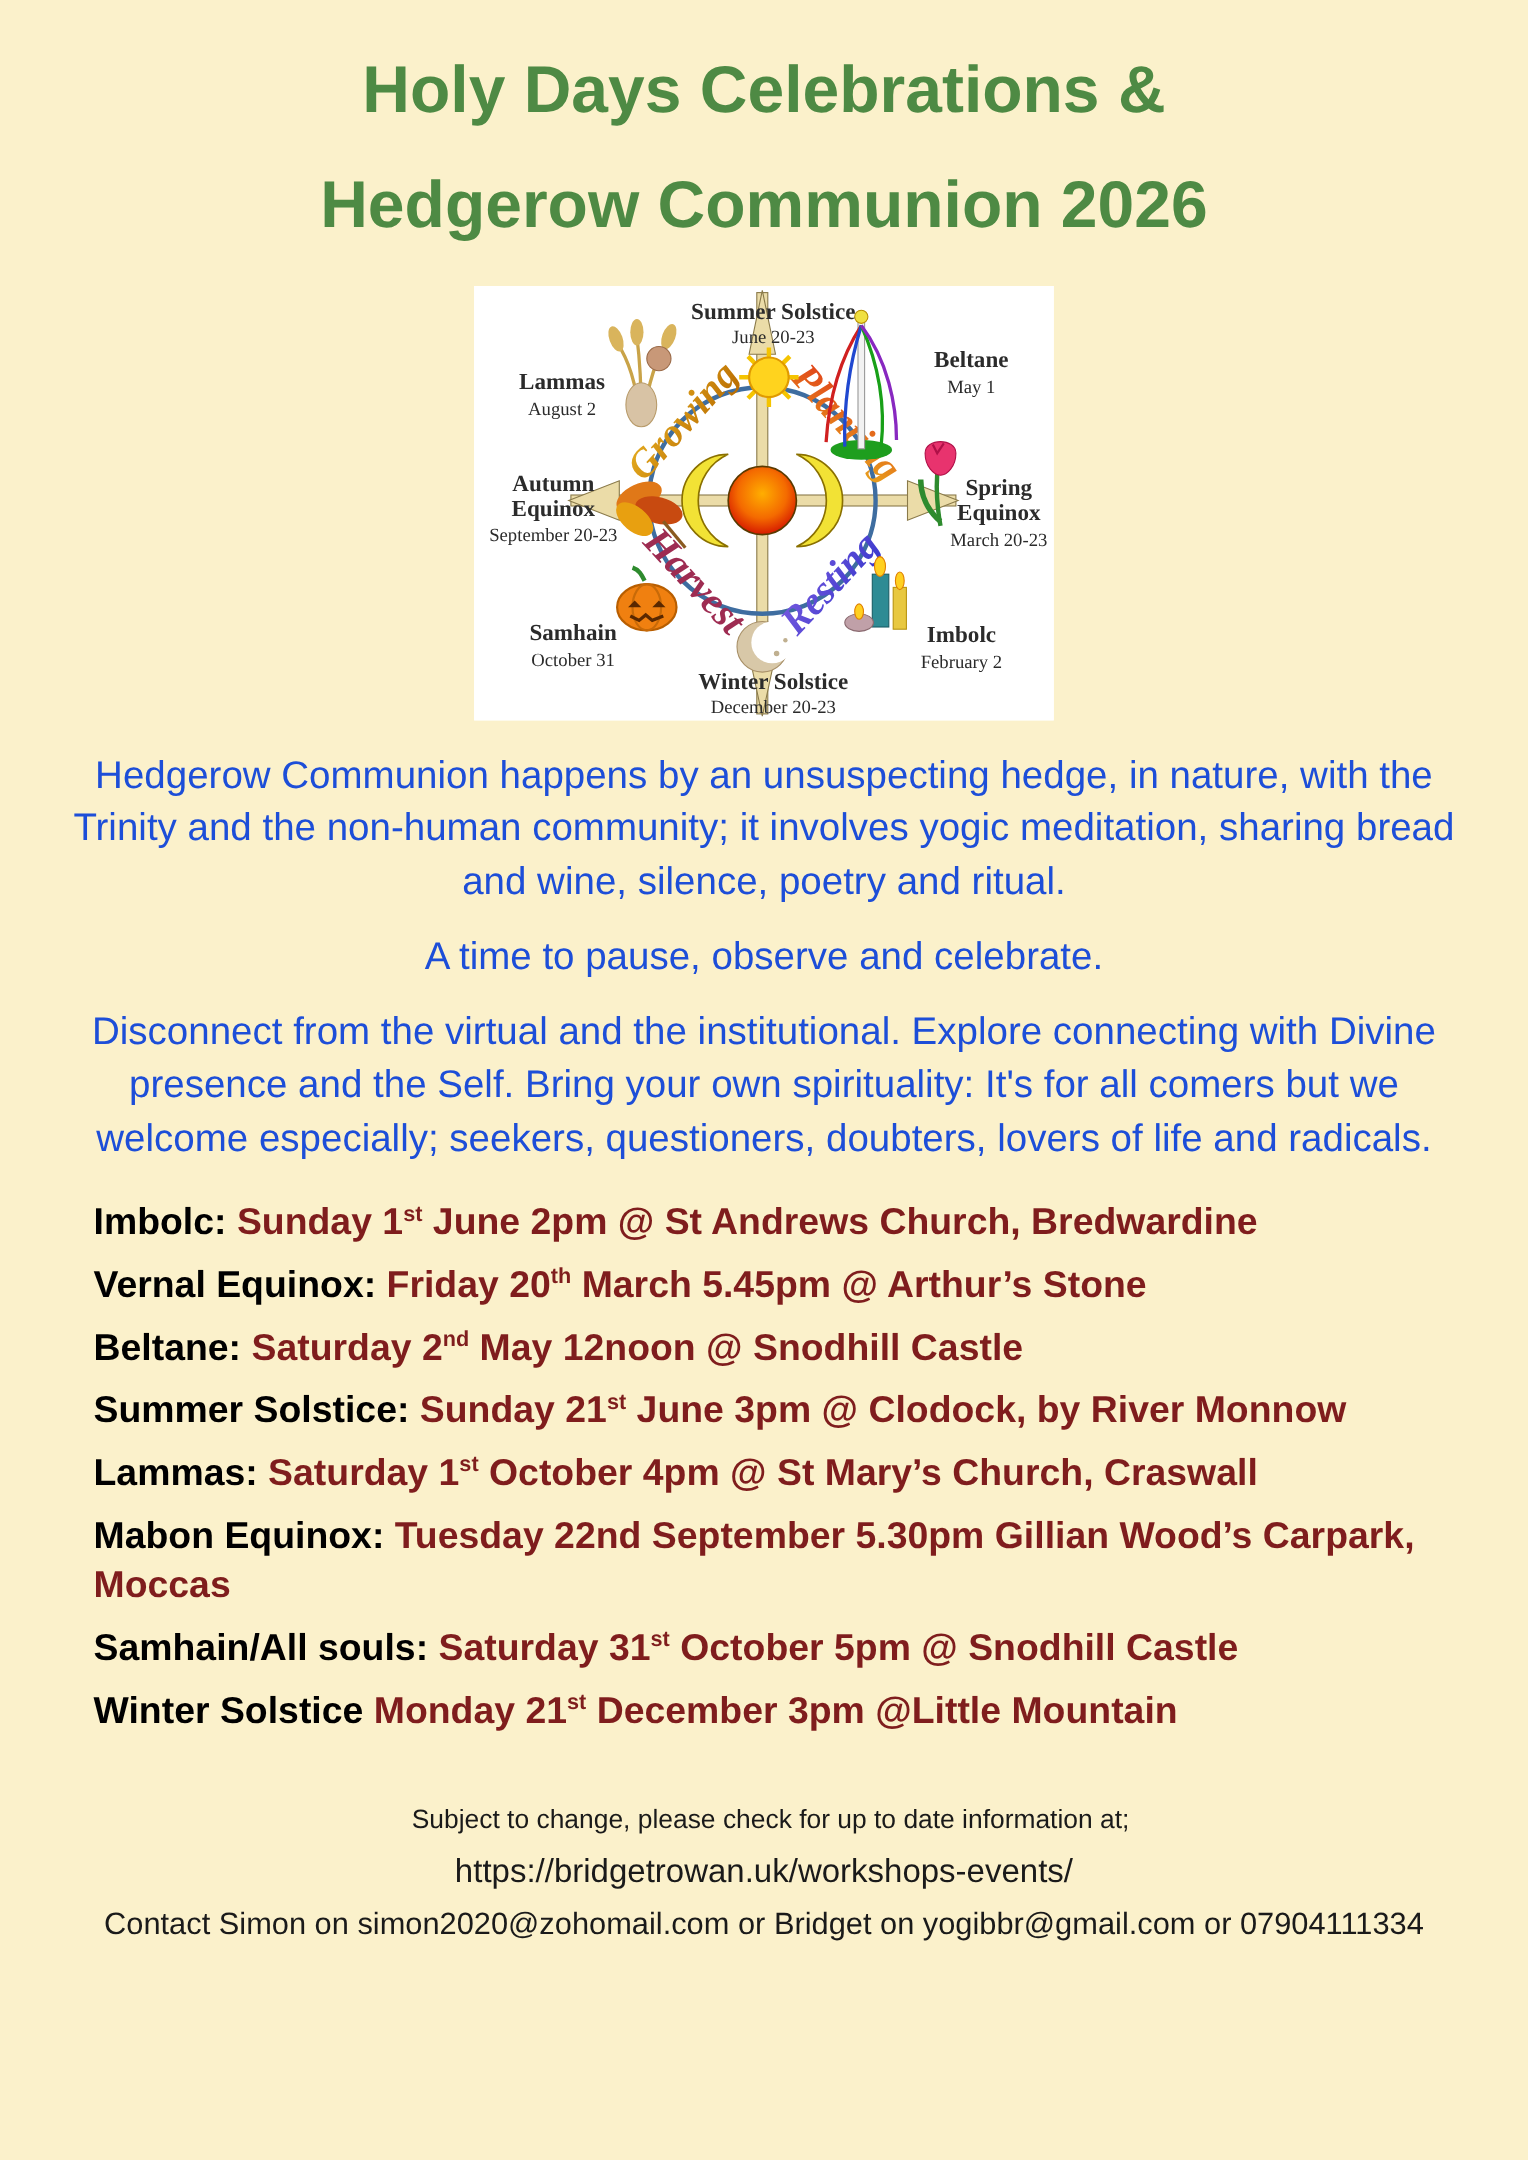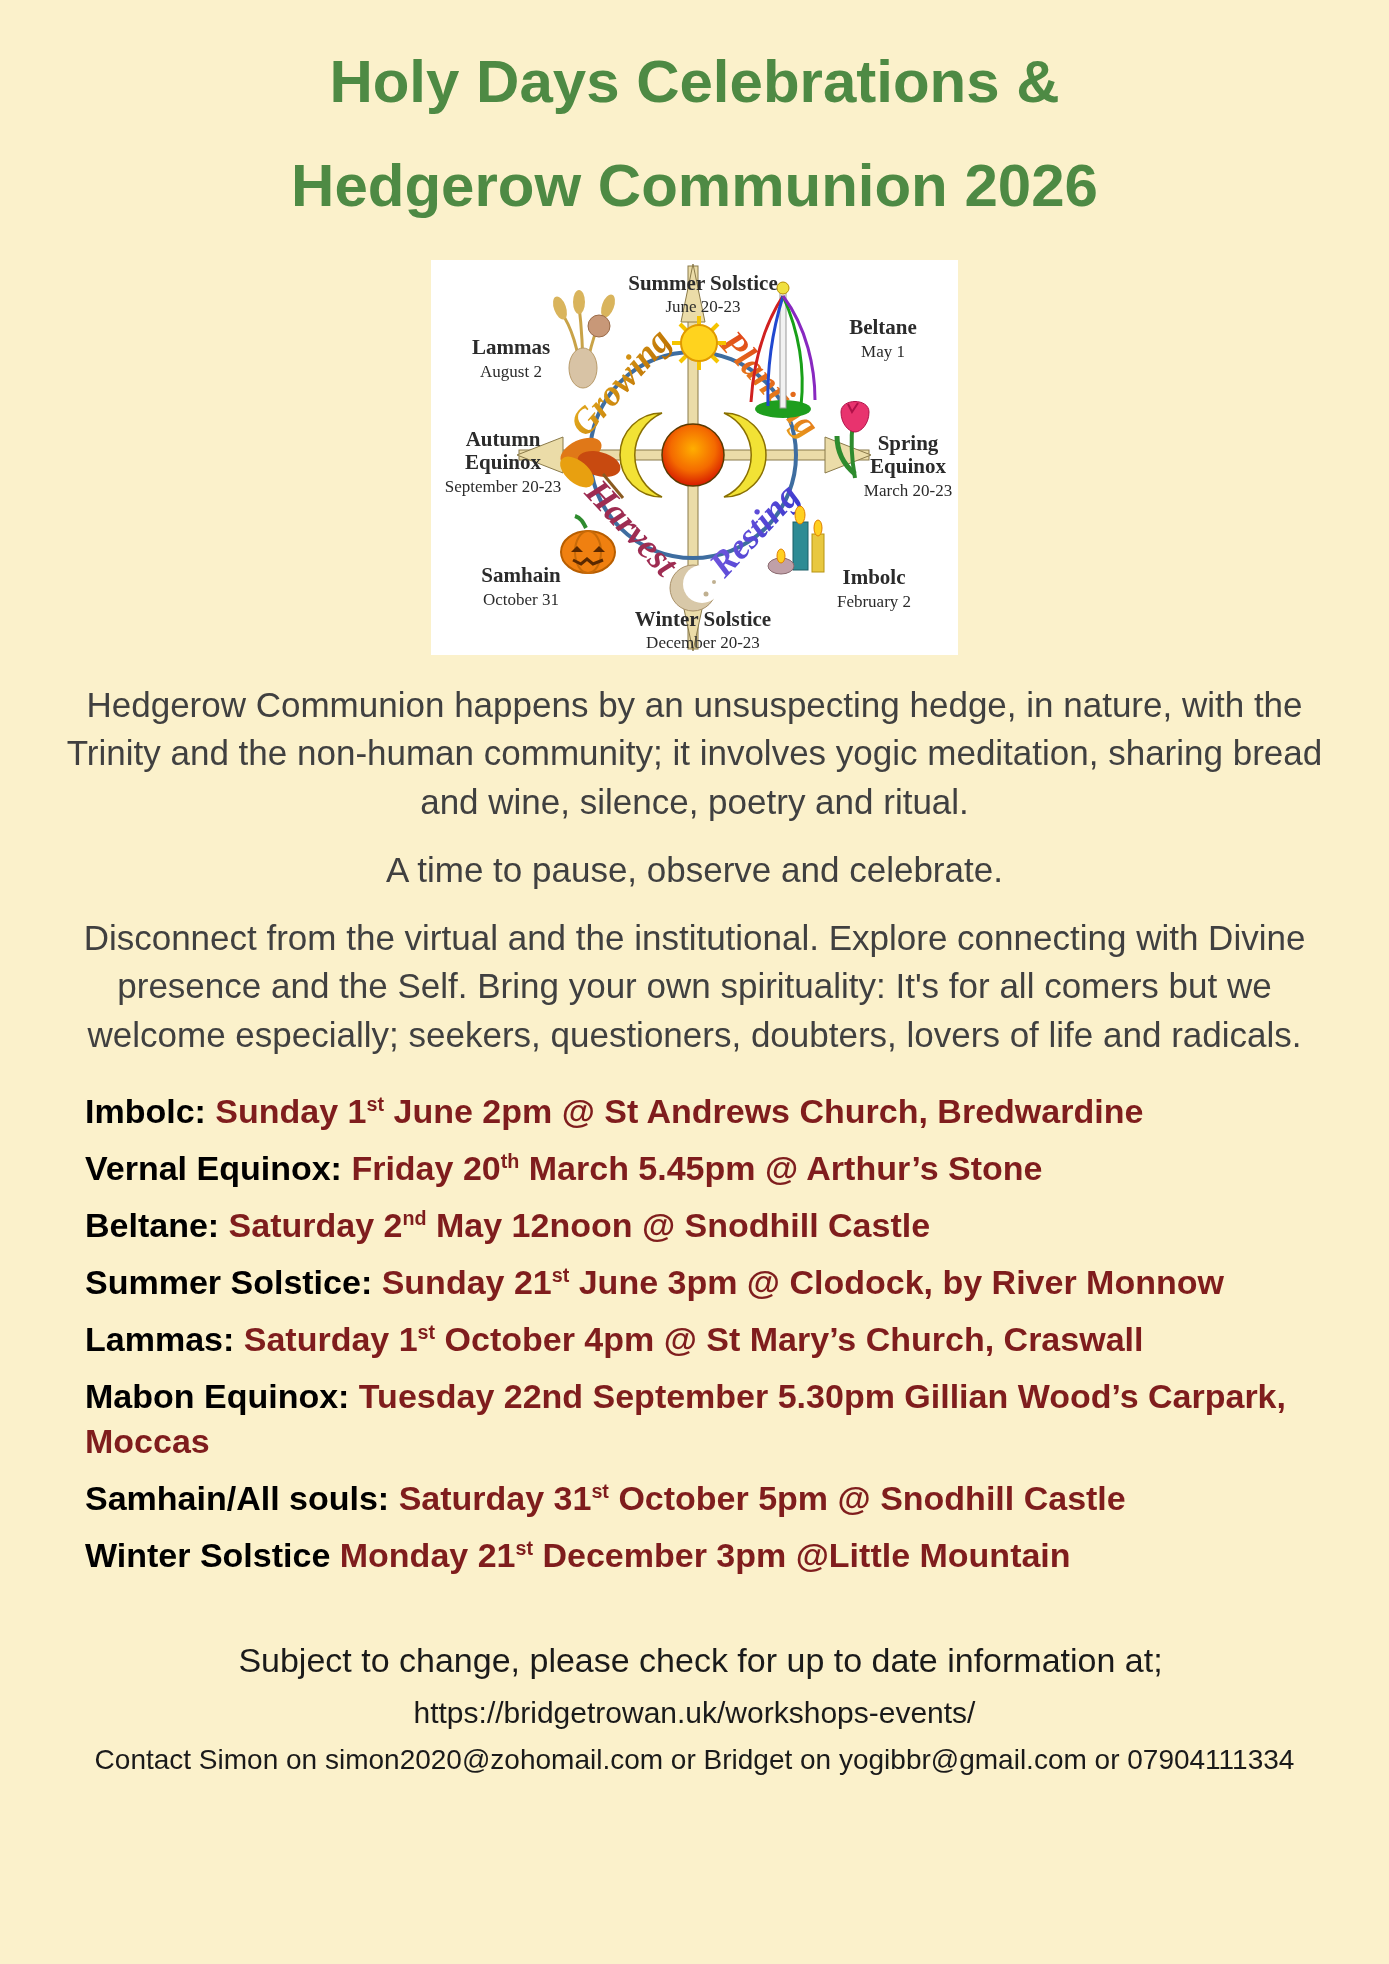--- a/index.html
+++ b/index.html
@@ -29,21 +29,21 @@
     background:#ffffff;
   }
   .wheel-panel svg{display:block;}
   .festival-name{font-family:"Liberation Serif",serif;font-size:21px;font-weight:700;fill:#2B2B2B;}
   .festival-date{font-family:"Liberation Serif",serif;font-size:17px;fill:#2B2B2B;}
   .quadrant-word{font-family:"Liberation Serif",serif;font-size:36px;font-weight:700;font-style:italic;}
 
   
   .intro{
     width:1270px;margin:26px auto 0 auto;
-    color:#404040;
+    color:#1d4ed8;
     font-size:35px;
     line-height:1.38;
     text-align:center;
   }
   .intro p{margin:0 0 20px 0;}
 
   
   .events{
     margin:30px 50px 0 85px;
     font-size:34px;
@@ -54,21 +54,21 @@
   .event-label{color:#000000;}
   .event-text{color:#7f1d1d;}
   .events sup{font-size:58%;line-height:0;}
 
   
   .footer{
     margin-top:62px;
     text-align:center;
     color:#1A1A1A;
   }
-  .footer .f1{font-size:34px;margin:0 0 16px 0;padding-left:12px;}
+  .footer .f1{font-size:24px;margin:0 0 16px 0;padding-left:12px;}
   .footer .f2{font-size:30px;margin:0 0 14px 0;}
   .footer .f3{font-size:28px;margin:0;}
 </style>
 </head>
 <body>
 
 <div class="page">
 
   <div class="title">
     <div class="t-line">Holy Days Celebrations &amp;</div>

